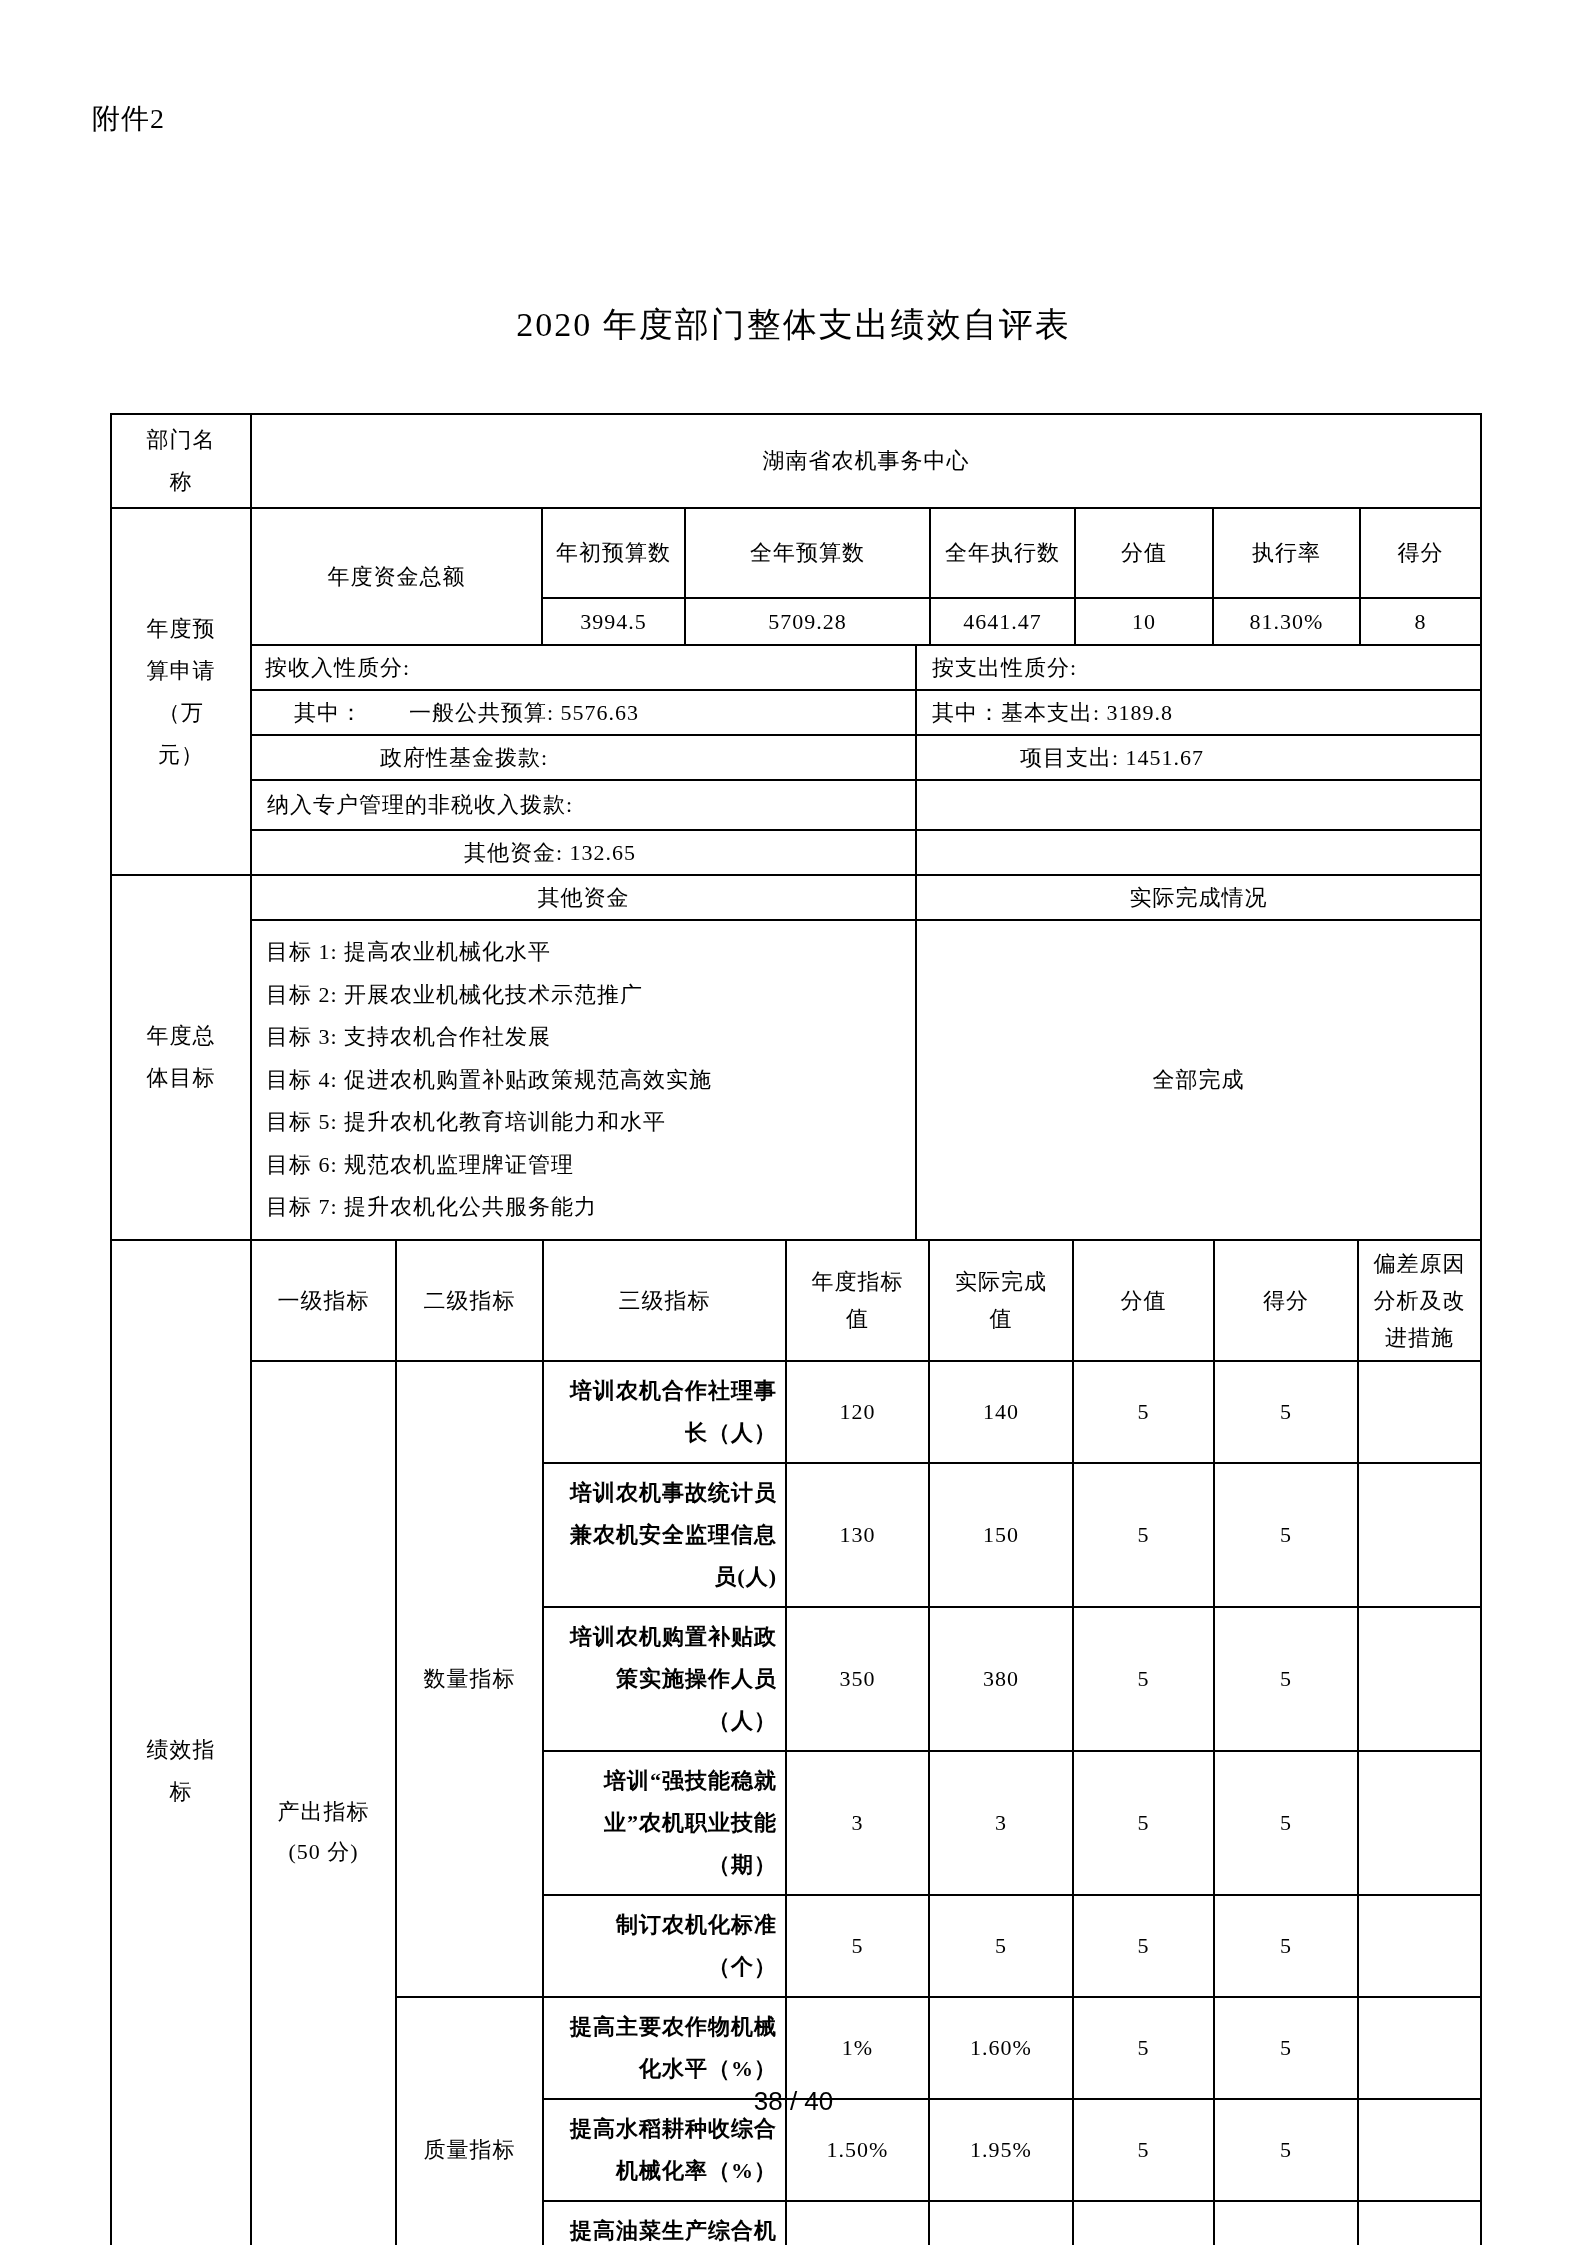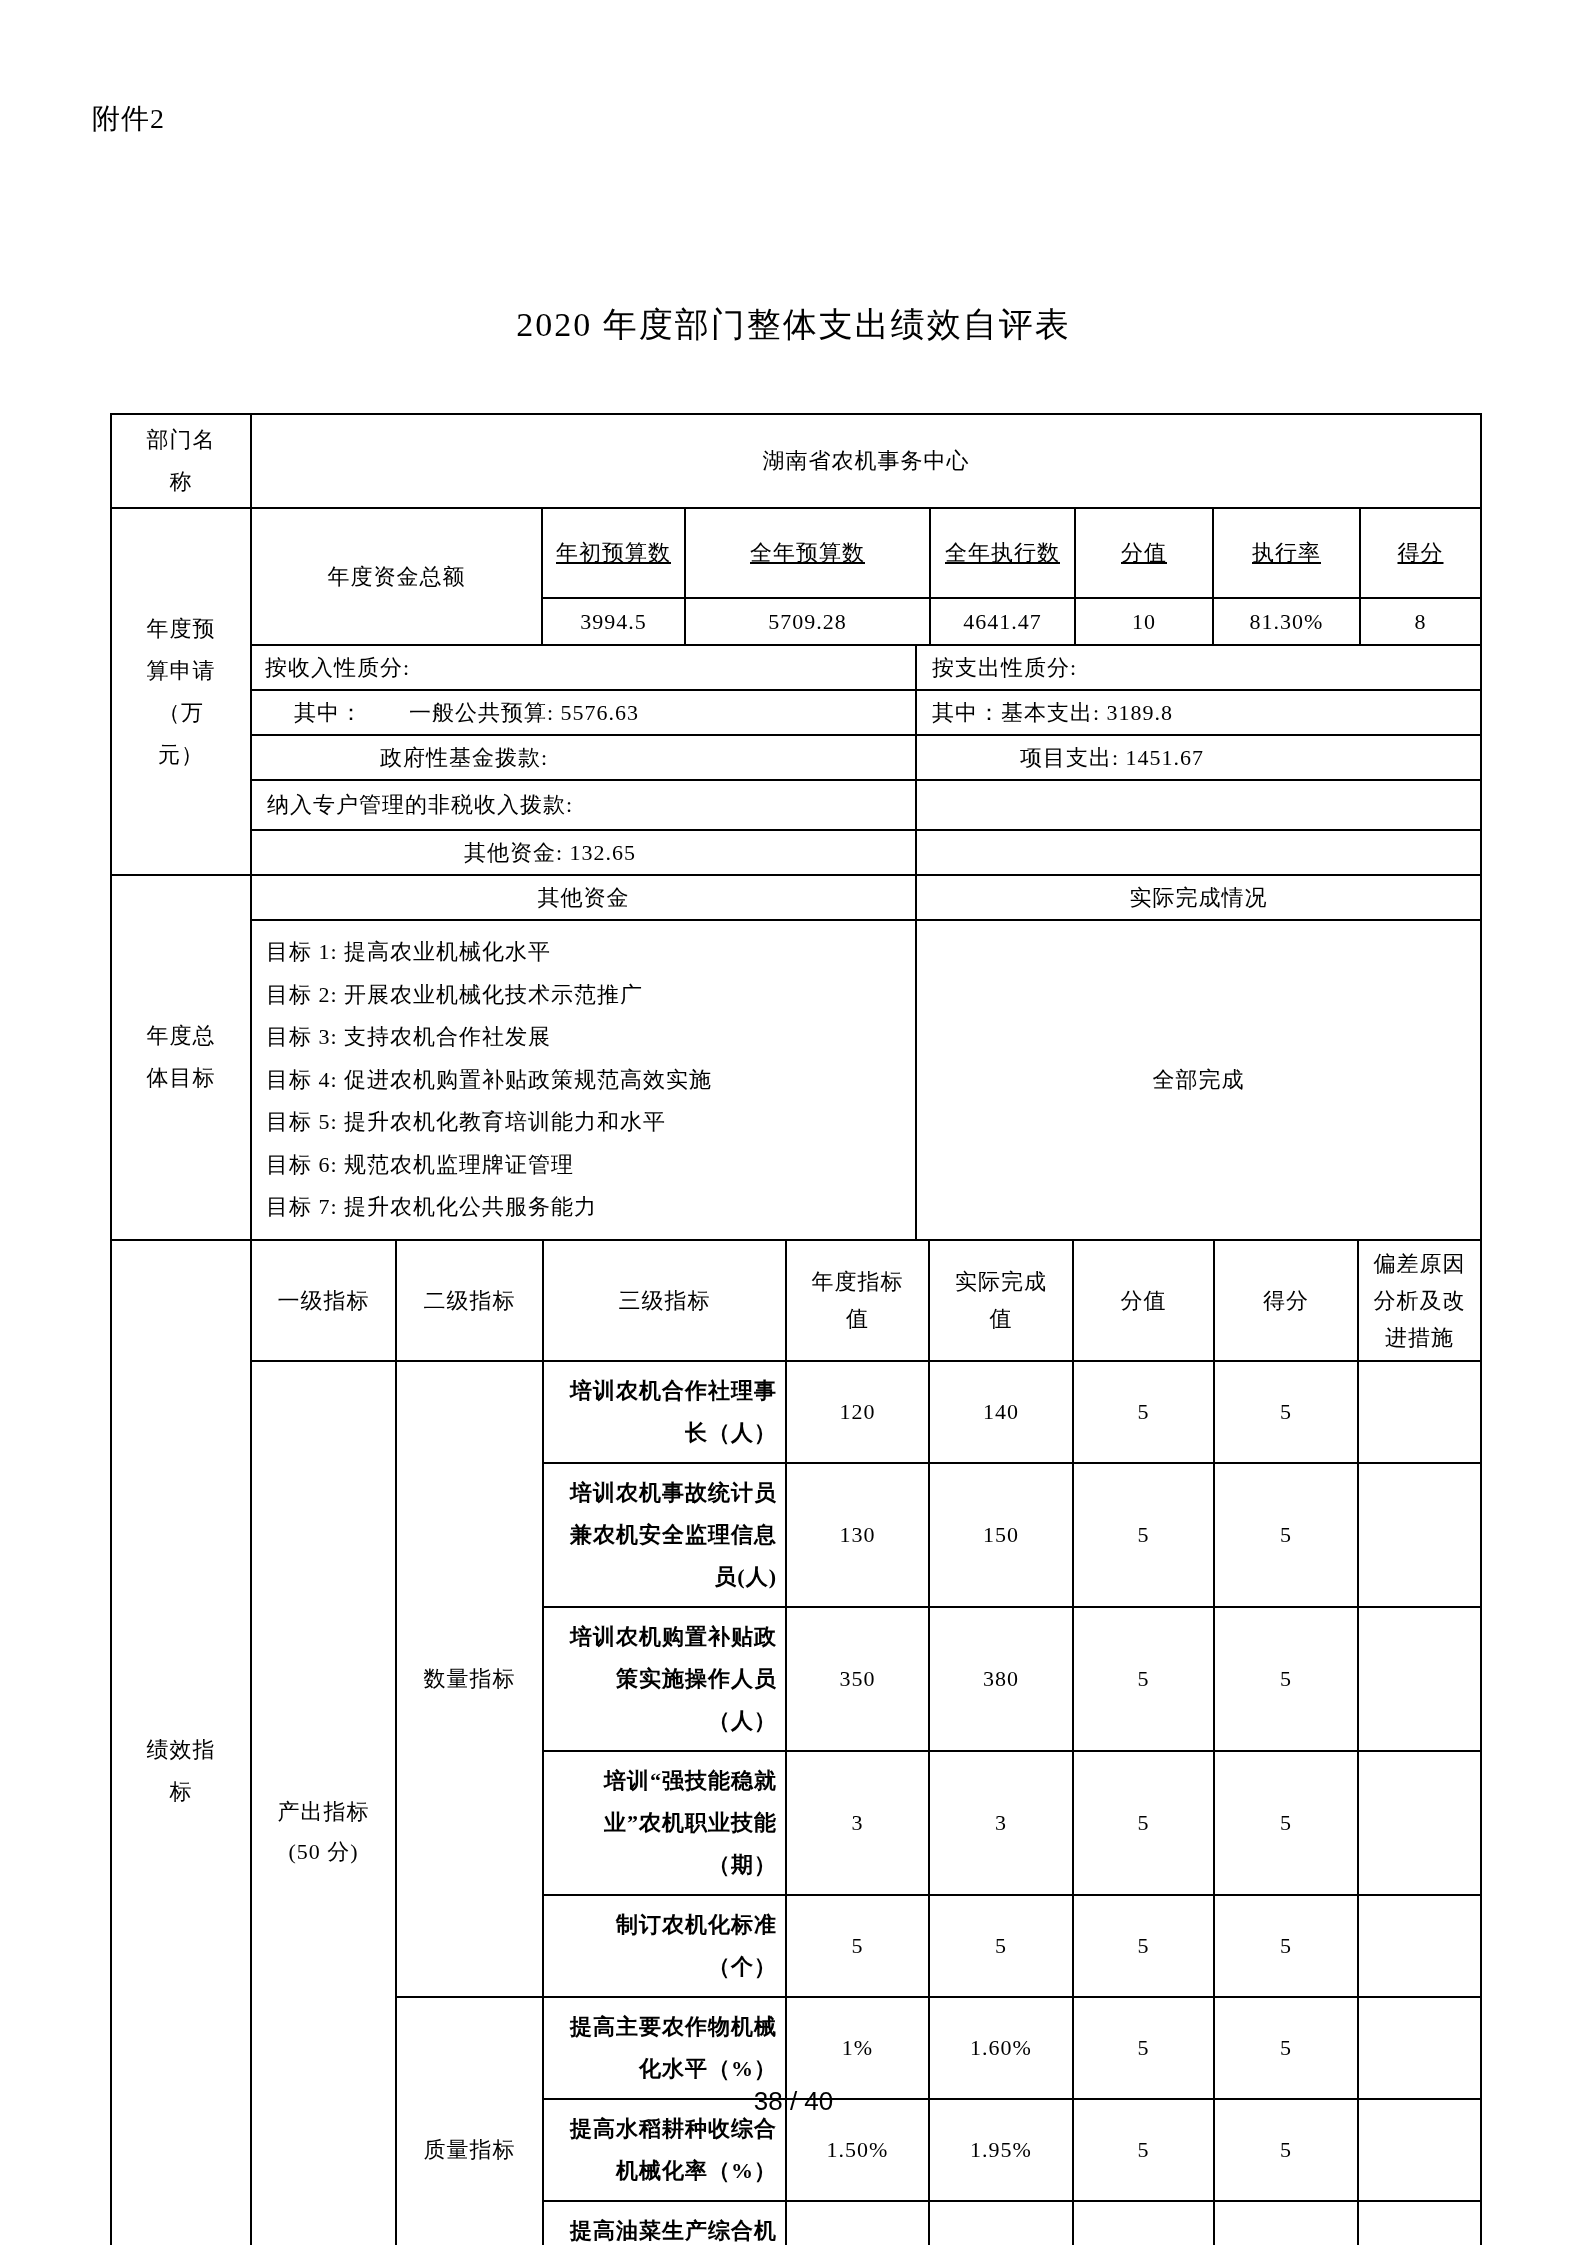--- a/index.html
+++ b/index.html
@@ -17,21 +17,21 @@
   table { border-collapse:collapse; table-layout:fixed; width:1370px; }
   table + table { margin-top:-2px; }
   td { border:2px solid #000; font-size:22px; vertical-align:middle; text-align:center;
     letter-spacing:1px; overflow:hidden; }
 
   .label-col { padding:4px 24px; line-height:42px; text-align:center; }
   .left { text-align:left; }
   .goals-cell { text-align:left; padding:10px 8px 10px 14px; }
   .goal-line { line-height:42.5px; white-space:nowrap; }
   .name-cell { text-align:right; padding:8px 8px 8px 14px; line-height:42px;font-weight:bold; }
-  .hdr2 { line-height:40px; padding:20px 6px;text-decoration:underline; }
+  .hdr2 { line-height:40px; padding:20px 6px; }
   .hdr3 { line-height:37px; padding:4px 10px; }
   .hdr-narrow { padding:4px 22px; line-height:37px;border-radius:19px; }
   .lvl-cell { line-height:40px; padding:4px 6px; }
 
   .pl13 { padding-left:13px; } .pl15 { padding-left:15px; } .pl42 { padding-left:42px; }
   .pl103 { padding-left:103px; } .pl128 { padding-left:128px; } .pl212 { padding-left:212px; }
 
   .h45 { height:45px; } .h47 { height:47px; } .h50 { height:50px;border-radius:19px; } .h84 { height:84px; }
   .h88 { height:88px; } .h90 { height:90px; } .h110 { height:110px; } .h118 { height:118px; }
   .h298 { height:298px; }

